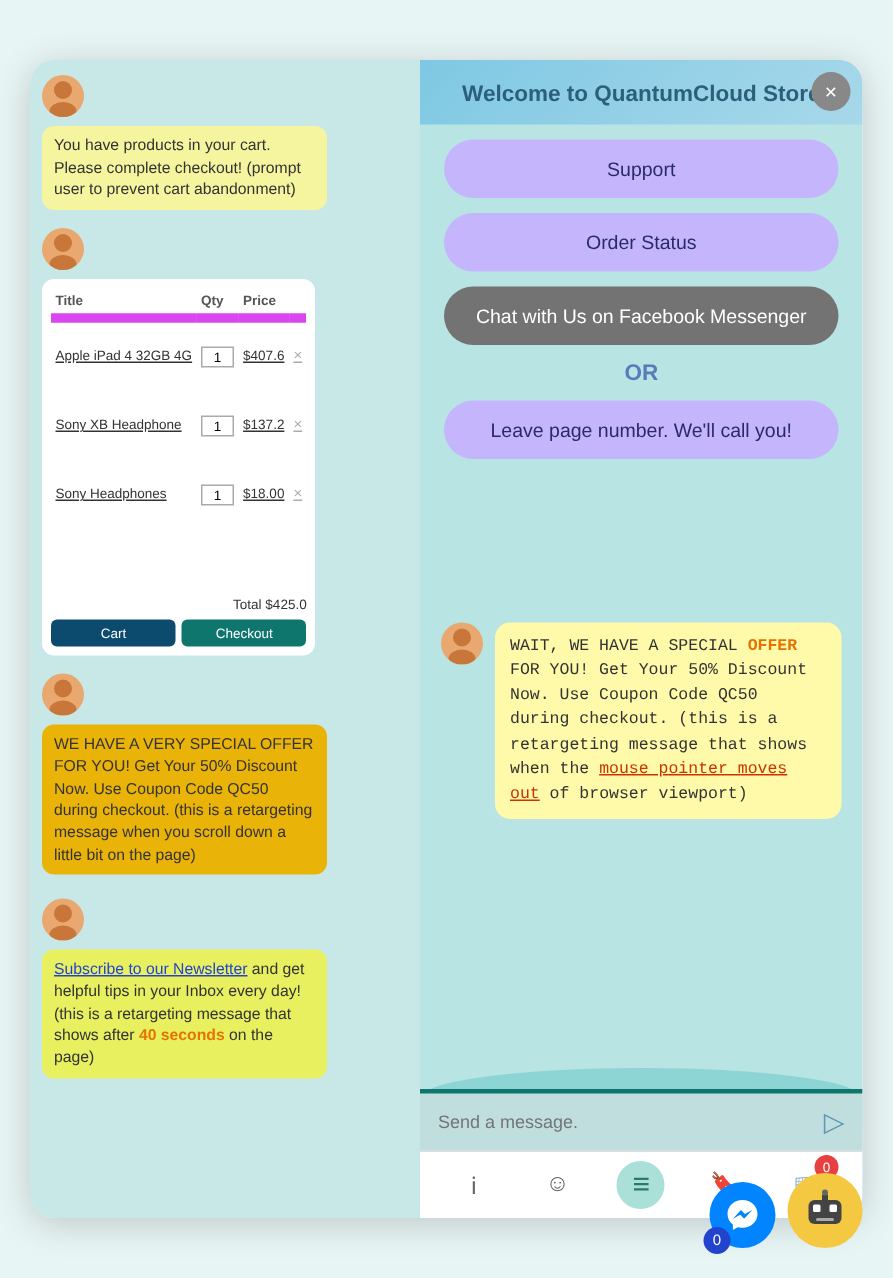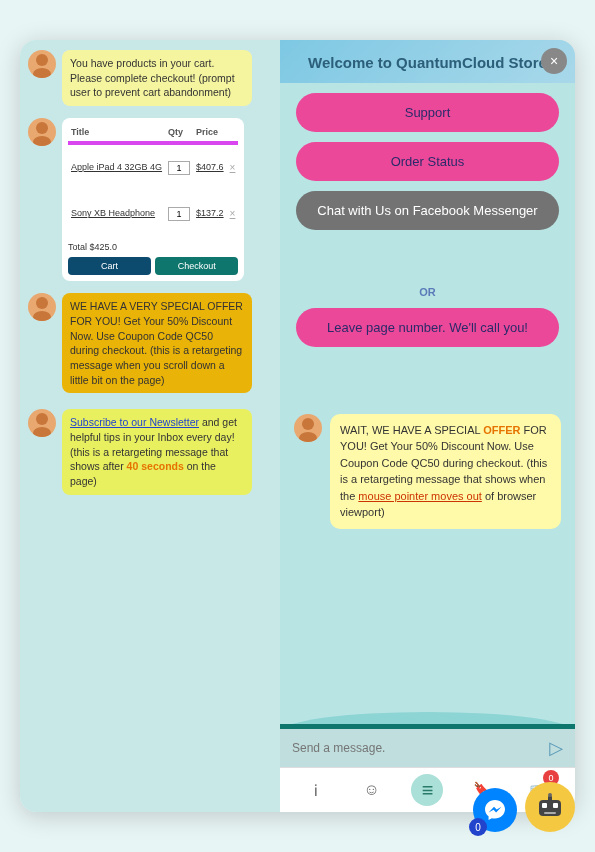--- a/index.html
+++ b/index.html
@@ -80,48 +80,47 @@
     
     .menu-area {
       padding: 10px 16px;
       display: flex;
       flex-direction: column;
       gap: 10px;
       flex: 1;
     }
 
     .menu-btn {
-      background: #ec4899;
+      background: #c4b5fd;
       border: none;
       border-radius: 24px;
       padding: 12px 16px;
       font-size: 13px;
       color: #2a2a6a;
       cursor: pointer;
       text-align: center;
       font-weight: 500;
     }
 
     .menu-btn.highlight {
       background: #737373;
       color: white;
     }
 
     .menu-or {
       text-align: center;
       color: #5a7ab8;
-      font-size: 11px;
+      font-size: 15px;
       font-weight: bold;
-      margin-top: 46px;
     }
 
     
     .msg-row {
       display: flex;
-      flex-direction: row;
+      flex-direction: column;
       align-items: flex-start;
       gap: 6px;
       margin-bottom: 4px;
     }
 
     .avatar {
       width: 28px;
       height: 28px;
       border-radius: 50%;
       background: #e8a870;
@@ -160,39 +159,40 @@
     
     .cart-table {
       width: 100%;
       font-size: 9px;
       border-collapse: collapse;
     }
     .cart-table th {
       text-align: left;
       padding: 2px 3px;
       color: #555;
-      border-bottom: 4px solid #d946ef;
+      border-bottom: 6px solid #d946ef;
     }
     .cart-table td {
       padding: 16px 3px;
       vertical-align: middle;
       text-decoration: underline;
     }
     .cart-table input[type=text] {
       width: 22px;
       font-size: 9px;
       border: 1px solid #aaa;
       text-align: center;
       padding: 1px;
     }
     .cart-total {
-      text-align: left;
+      text-align: right;
       font-size: 9px;
       padding-top: 4px;
       color: #333;
+      margin-top: 40px;
     }
     .cart-actions {
       display: flex;
       gap: 4px;
       margin-top: 4px;
     }
     .cart-btn {
       flex: 1;
       padding: 4px;
       font-size: 9px;
@@ -220,32 +220,33 @@
       overflow: hidden;
     }
 
     .right-msg-bubble {
       background: #fffaaa;
       border-radius: 10px;
       padding: 8px 10px;
       font-size: 11px;
       color: #333;
       line-height: 1.5;
+      font-family: Liberation Mono, monospace;
     }
 
     .right-msg-avatar-row {
       display: flex;
       flex-direction: row;
       align-items: flex-start;
       gap: 8px;
     }
 
     
     .send-area {
-      border-top: 5px solid #0f766e;
+      border-top: 3px solid #0f766e;
       padding: 8px 12px;
       display: flex;
       align-items: center;
       gap: 8px;
       background: #c0dede;
     }
 
     .send-input {
       flex: 1;
       border: none;
@@ -407,20 +408,26 @@
               <td><input type="text" value="1" style=""></td>
               <td>$407.6</td>
               <td style="color:#aaa;font-size:10px;">×</td>
             </tr>
             <tr>
               <td>Sony XB Headphone</td>
               <td><input type="text" value="1" style=""></td>
               <td>$137.2</td>
               <td style="color:#aaa;font-size:10px;">×</td>
             </tr>
+            <tr>
+              <td>Sony Headphones</td>
+              <td><input type="text" value="1" style=""></td>
+              <td>$18.00</td>
+              <td style="color:#aaa;font-size:10px;">×</td>
+            </tr>
           </tbody>
         </table>
         <div class="cart-total">
           <span>Total</span>
           <span>$425.0</span>
         </div>
         <div class="cart-actions">
           <button class="cart-btn grey">Cart</button>
           <button class="cart-btn teal">Checkout</button>
         </div>

